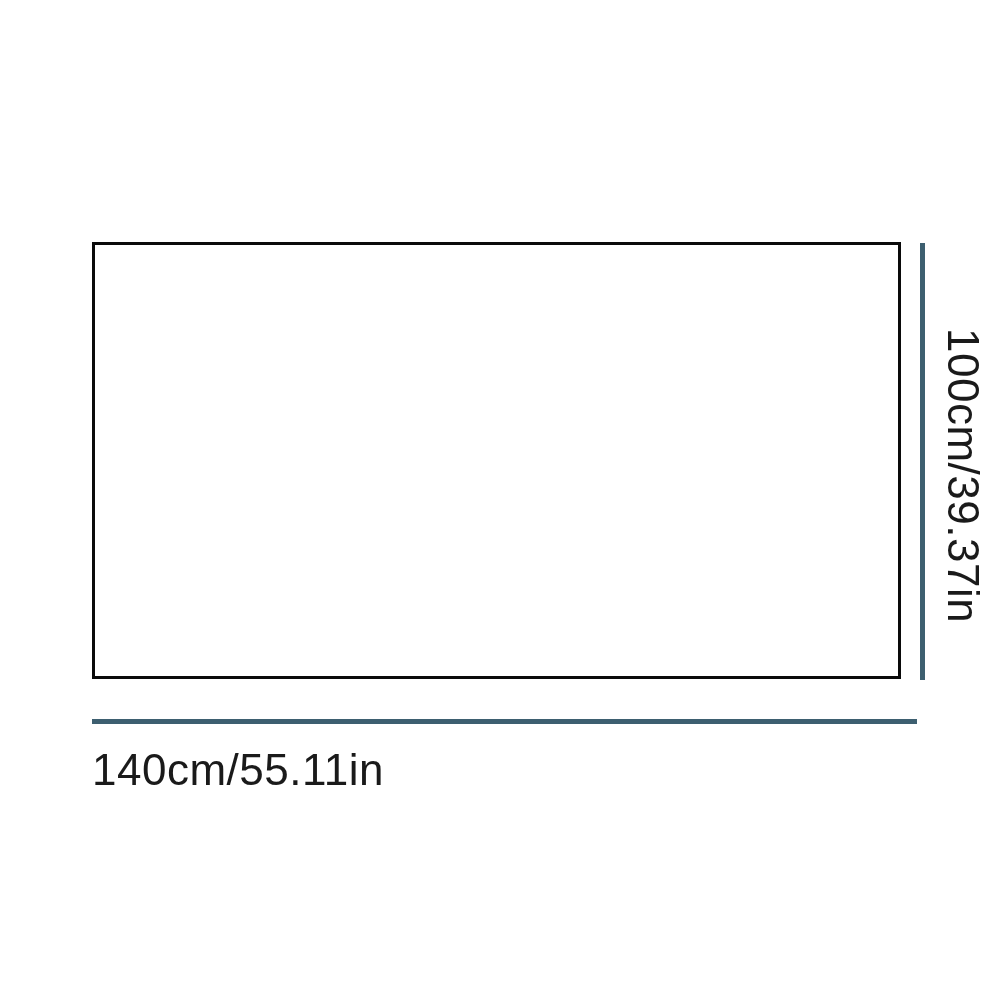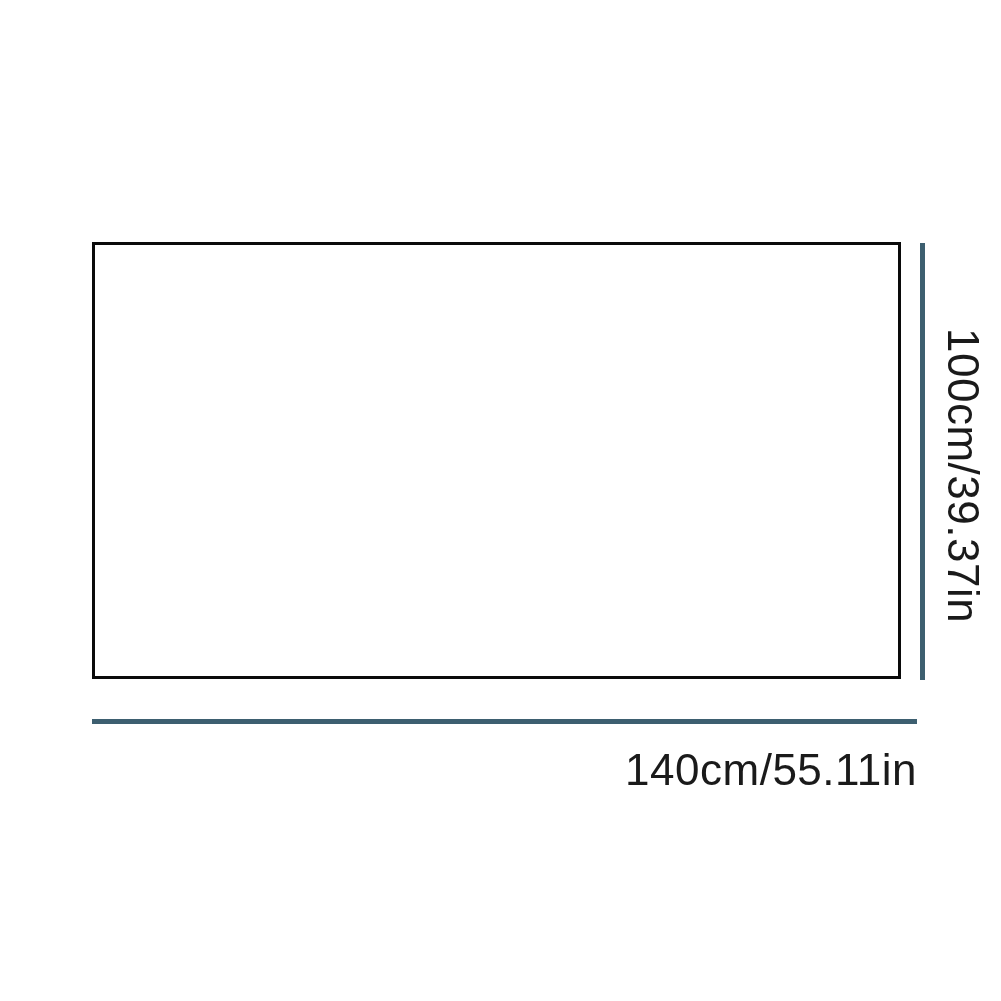--- a/index.html
+++ b/index.html
@@ -36,21 +36,21 @@
     left: 92px;
     top: 719px;
     width: 825px;
     height: 5px;
   }
   .width-label {
     position: absolute;
     left: 92px;
     top: 744px;
     width: 825px;
-    text-align: right;
+    text-align: left;
     font-size: 44px;
     line-height: 1.2;
     letter-spacing: 0.5px;
     white-space: nowrap;
   }
   .height-label {
     position: absolute;
     left: 936px;
     top: 330px;
     height: 292px;

